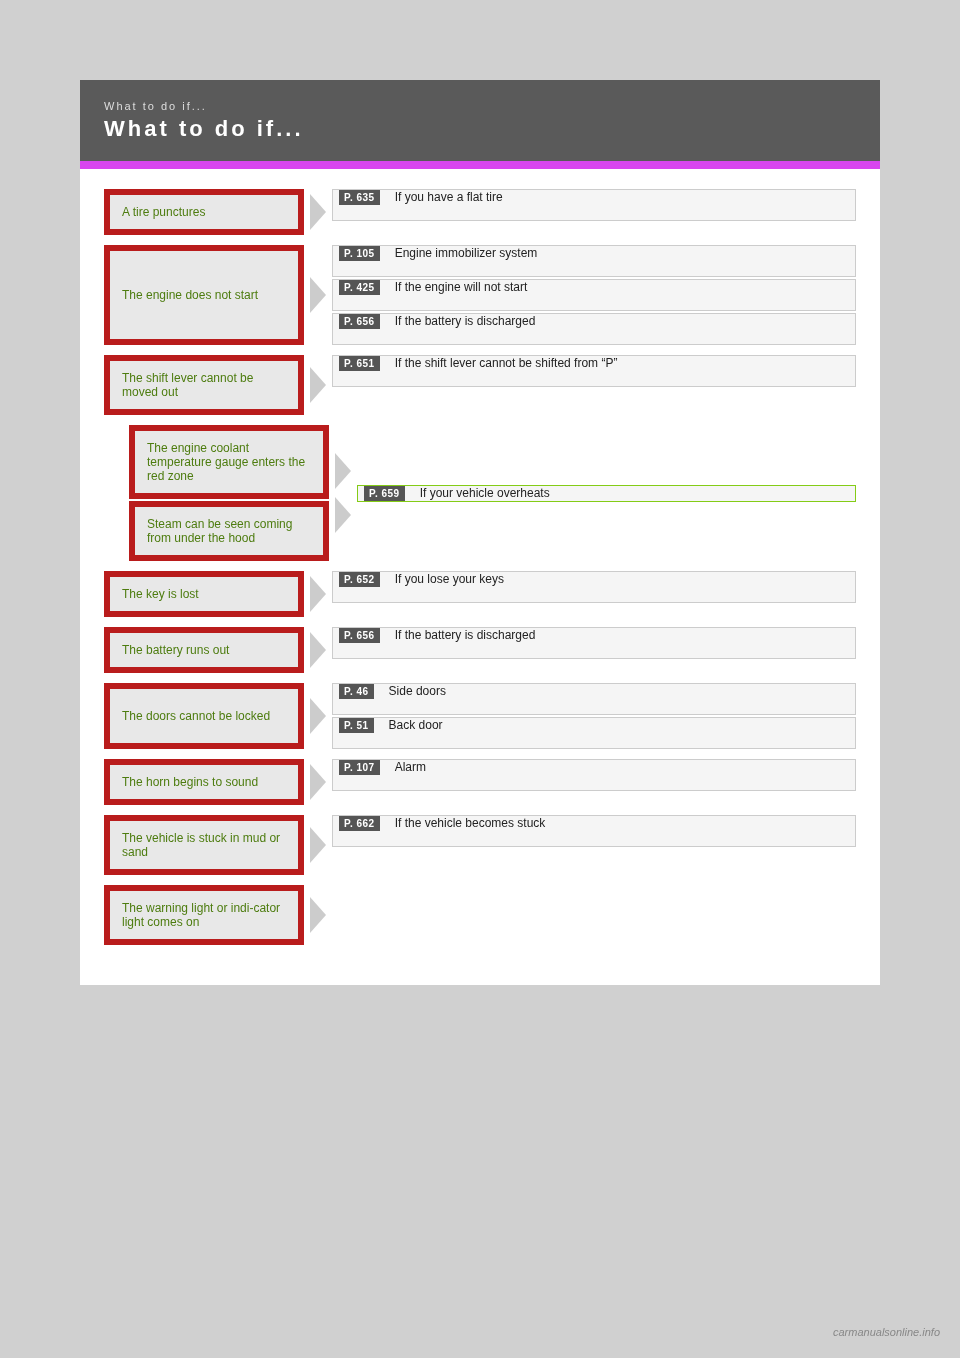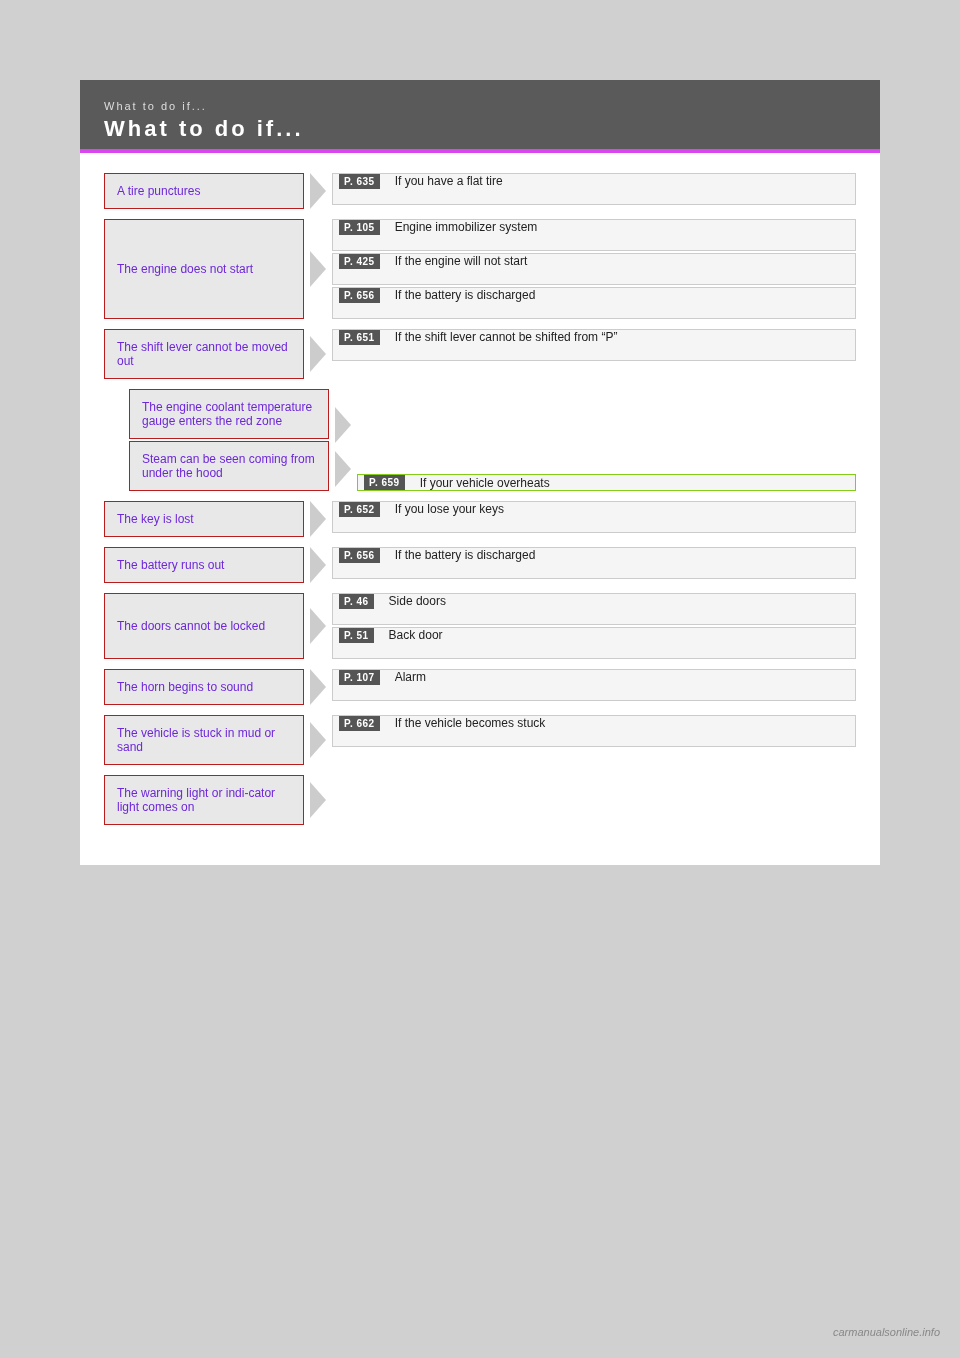--- a/index.html
+++ b/index.html
@@ -14,22 +14,22 @@
     .page-bg {
       background: #d0d0d0;
       width: 960px;
       min-height: 1358px;
       padding: 0;
     }
 
     .header-section {
       background: #5a5a5a;
       margin: 80px 80px 0 80px;
-      padding: 20px 24px 7px 24px;
-      border-bottom: 4px solid #d946ef;
+      padding: 20px 24px 19px 24px;
+      border-bottom: 8px solid #d946ef;
     }
 
     .header-small {
       font-size: 11px;
       color: #ddd;
       letter-spacing: 2px;
       font-weight: normal;
       margin-bottom: 4px;
     }
 
@@ -47,26 +47,26 @@
     }
 
     .entry {
       display: flex;
       align-items: stretch;
       margin-bottom: 10px;
     }
 
     .left-col {
       background: #e8e8e8;
-      border: 1px solid #b91c1c;
+      border: 6px solid #b91c1c;
       min-width: 200px;
       max-width: 200px;
       padding: 10px 12px;
       font-size: 12px;
-      color: #6d28d9;
+      color: #4d7c0f;
       display: flex;
       align-items: center;
     }
 
     .arrow-col {
       display: flex;
       align-items: center;
       justify-content: center;
       width: 28px;
       position: relative;
@@ -112,21 +112,21 @@
 
     .right-text {
       font-size: 12px;
       color: #222;
       margin-left: 7px;
     }
 
     
     .entry-multi {
       display: flex;
-      align-items: flex-end;
+      align-items: center;
       margin-bottom: 10px;
       padding-left: 25px;
     }
 
     .multi-left {
       display: flex;
       flex-direction: column;
       min-width: 200px;
       max-width: 200px;
     }

